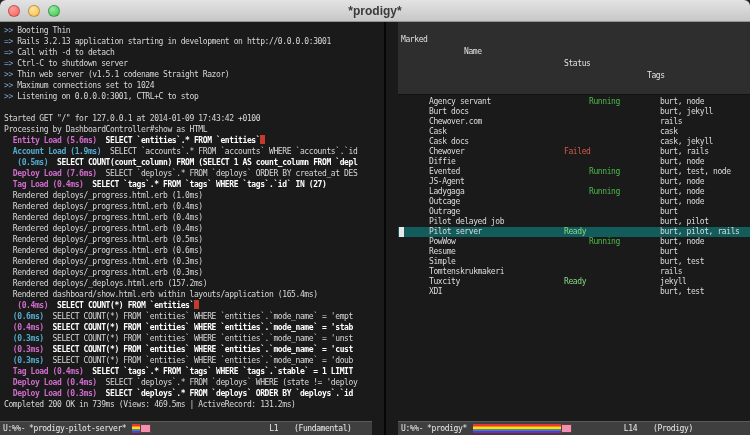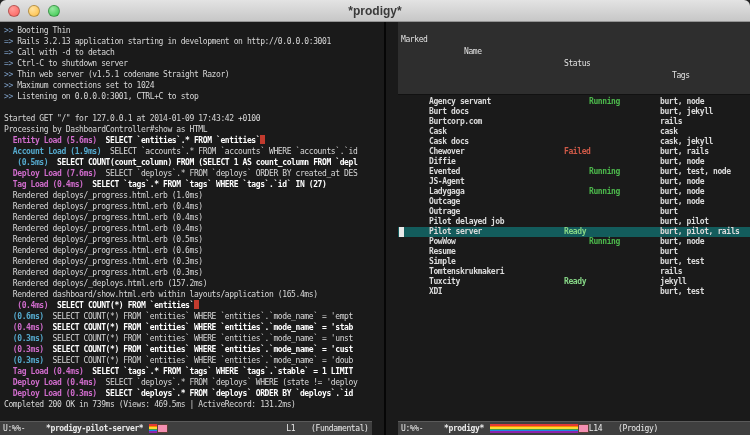--- a/index.html
+++ b/index.html
@@ -39,49 +39,49 @@
   .seg-m  { color: #d06ccc; font-weight: bold; }
   .trailing-ws { display: inline-block; width: 5px; height: 9px; background: #c23b2e; vertical-align: -1px; }
 
   
   .header-line { flex: 0 0 12px; background: #2e2e2e; border-bottom: 1px solid #111;
                  color: #e2e2e2; font-size: 8px; letter-spacing: -0.4px; line-height: 12px;
                  position: relative; white-space: pre; }
   .h-marked { position: absolute; left: 3px; }
   .h-name   { position: absolute; left: 31px; padding-left: 35px; }
   .h-status { position: absolute; left: 166px; }
-  .h-tags   { position: absolute; left: 274px; }
+  .h-tags   { position: absolute; left: 249px; }
 
-  .rows { flex: 1; padding-top: 2px; overflow: hidden; font-weight: bold; }
+  .rows { flex: 1; padding-top: 2px; overflow: hidden; }
   .service-row { height: 10px; line-height: 10px; font-size: 8px; letter-spacing: -0.4px;
                  position: relative; color: #dcdcdc; white-space: pre; }
   .service-row.selected { background: #135c5c; }
   .cursor-block { position: absolute; left: 1px; top: 0; width: 5px; height: 10px; background: #e9e9e9; }
   .col-name   { position: absolute; left: 31px; }
   .col-status { position: absolute; left: 166px; }
   .col-tags   { position: absolute; left: 262px; text-align: right; }
   .st-running { color: #4cb84c; margin-left: 25px; }
   .st-failed  { color: #d05a48; }
   .st-ready   { color: #86d686; }
 
   
   .modeline { flex: 0 0 14px; background: #3f3f3f; border-top: 1px solid #5a5a5a;
               color: #ececec; font-size: 8px; letter-spacing: -0.4px;
               display: flex; align-items: center; white-space: pre; overflow: hidden; }
   .ml-prefix { margin-left: 3px; }
-  .ml-buffer { font-weight: bold; margin-left: 21px; }
+  .ml-buffer { font-weight: normal; margin-left: 4px; }
   .nyan { display: flex; align-items: center; height: 9px; margin-left: 6px; }
   .nyan-rainbow { height: 9px; width: 8px;
     background: linear-gradient(to bottom,
       #e53935 0 17%, #fb8c00 17% 33%, #fdd835 33% 50%,
       #43a047 50% 67%, #1e88e5 67% 83%, #8e24aa 83% 100%); }
   .nyan-cat { width: 11px; height: 9px; background: #f48fb1; border: 1px solid #5d4037; }
   .ml-line-left  { margin-left: 118px; }
   .ml-mode-left  { margin-left: 16px; }
-  .ml-line-right { }
+  .ml-line-right { margin-left: 52px; }
   .ml-mode-right { margin-left: 16px; }
 </style>
 </head>
 <body>
 
 <div class="window">
 
   <div class="titlebar">
     <div class="traffic">
       <span class="light red"></span>
@@ -112,21 +112,21 @@
     <div class="pane right">
       <div class="header-line">
         <span class="h-marked">Marked</span>
         <span class="h-name">Name</span>
         <span class="h-status">Status</span>
         <span class="h-tags">Tags</span>
       </div>
       <div class="rows">
           <div class="service-row"><span class="col-name">Agency servant</span><span class="col-status st-running">Running</span><span class="col-tags">burt, node</span></div>
           <div class="service-row"><span class="col-name">Burt docs</span><span class="col-status "></span><span class="col-tags">burt, jekyll</span></div>
-          <div class="service-row"><span class="col-name">Burtcorp.com</span><span class="col-status "></span><span class="col-tags">rails</span></div>
+          <div class="service-row"><span class="col-name">Chewover.com</span><span class="col-status "></span><span class="col-tags">rails</span></div>
           <div class="service-row"><span class="col-name">Cask</span><span class="col-status "></span><span class="col-tags">cask</span></div>
           <div class="service-row"><span class="col-name">Cask docs</span><span class="col-status "></span><span class="col-tags">cask, jekyll</span></div>
           <div class="service-row"><span class="col-name">Chewover</span><span class="col-status st-failed">Failed</span><span class="col-tags">burt, rails</span></div>
           <div class="service-row"><span class="col-name">Diffie</span><span class="col-status "></span><span class="col-tags">burt, node</span></div>
           <div class="service-row"><span class="col-name">Evented</span><span class="col-status st-running">Running</span><span class="col-tags">burt, test, node</span></div>
           <div class="service-row"><span class="col-name">JS-Agent</span><span class="col-status "></span><span class="col-tags">burt, node</span></div>
           <div class="service-row"><span class="col-name">Ladygaga</span><span class="col-status st-running">Running</span><span class="col-tags">burt, node</span></div>
           <div class="service-row"><span class="col-name">Outcage</span><span class="col-status "></span><span class="col-tags">burt, node</span></div>
           <div class="service-row"><span class="col-name">Outrage</span><span class="col-status "></span><span class="col-tags">burt</span></div>
           <div class="service-row"><span class="col-name">Pilot delayed job</span><span class="col-status "></span><span class="col-tags">burt, pilot</span></div>

